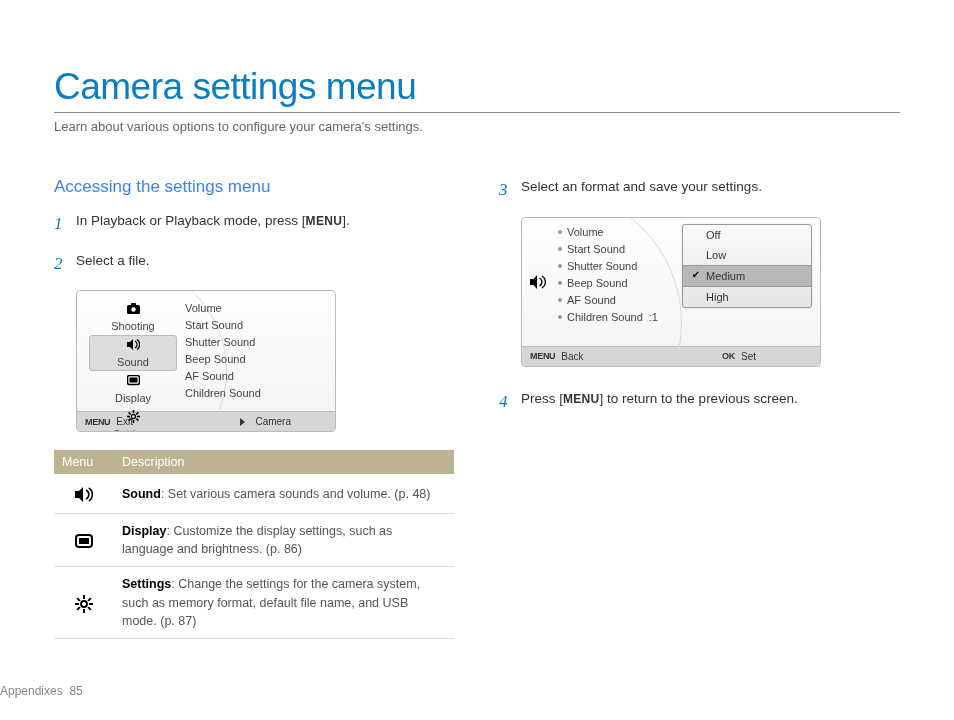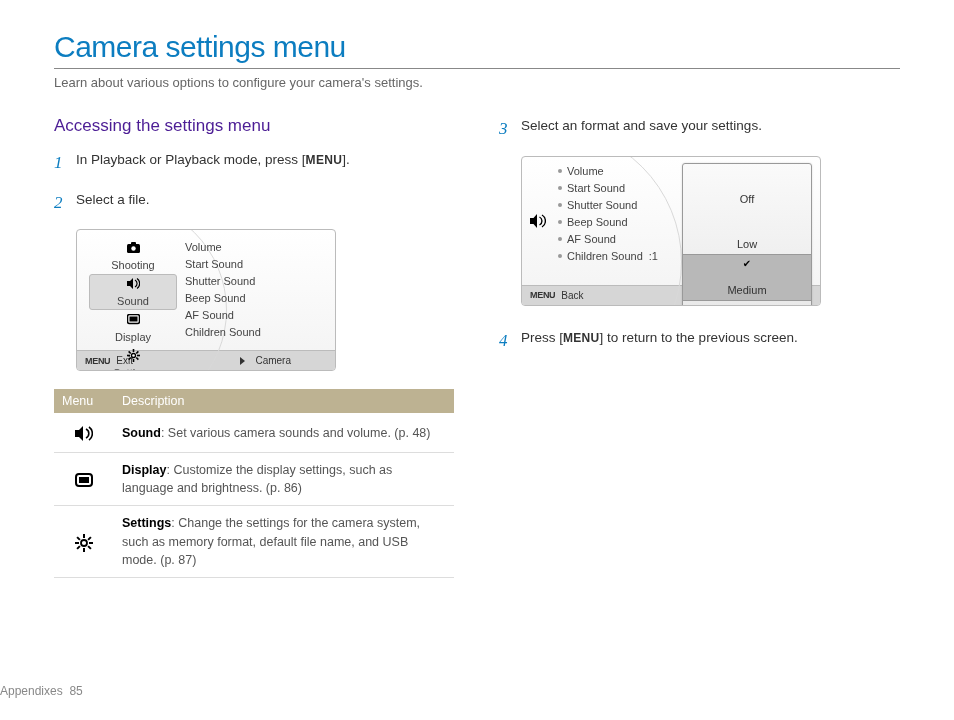--- a/index.html
+++ b/index.html
@@ -1,23 +1,23 @@
 <!DOCTYPE html>
 <html><head>
 <meta charset="utf-8">
 <style>
   * { box-sizing: border-box; margin: 0; padding: 0; }
   html, body { width: 954px; height: 720px; background: #fff; font-family: Arial, Helvetica, sans-serif; color: #333; }
   .page { padding: 30px 54px 0 54px; position: relative; height: 100%; }
-  .page-title { font-size: 30px; font-weight: 400; color: #0c7dc0; letter-spacing: -0.5px; margin-bottom: 4px; }
+  .page-title { font-size: 37px; font-weight: 400; color: #0c7dc0; letter-spacing: -0.5px; margin-bottom: 4px; margin-top: 36px; }
   .hr { border: none; border-top: 1px solid #888; margin-bottom: 6px; }
-  .intro { font-size: 13px; color: #666; margin-bottom: 26px; }
+  .intro { font-size: 13px; color: #666; margin-bottom: 43px; }
   .cols { display: flex; gap: 44px; }
   .col { flex: 1; }
-  .section-title { font-size: 17px; color: #4c1d95; font-weight: 400; margin-bottom: 14px; }
+  .section-title { font-size: 17px; color: #3b82f6; font-weight: 400; margin-bottom: 14px; }
   .step { display: flex; gap: 8px; font-size: 13.5px; color: #333; margin-bottom: 14px; line-height: 1.5; }
   .step-num { font-family: Georgia, 'Times New Roman', serif; font-style: italic; font-size: 17px; color: #0c7dc0; min-width: 14px; }
   .menu-btn { font-weight: 700; font-family: Arial, sans-serif; font-size: 12px; letter-spacing: 0.3px;}
   
   .lcd { width: 260px; border: 1px solid #bbb; border-radius: 4px; margin: 4px 0 18px 22px; background: linear-gradient(#fff,#f3f3f3); overflow: hidden; position: relative; }
   .lcd-body { display: flex; height: 120px; position: relative; }
   .arc { position: absolute; left: -70px; top: -30px; width: 220px; height: 220px; border: 1px solid #d8d8d8; border-radius: 50%; }
   .left-list { width: 100px; padding: 8px 0 0 12px; font-size: 11px; color: #444; position: relative; z-index: 1;}
   .left-item { display: flex; align-items: center; gap: 6px; padding: 3px 4px; border-radius: 3px; flex-direction: column; }
   .left-item.sel { background: #dcdcdc; border: 1px solid #bbb; padding: 2px 3px; }
@@ -36,21 +36,21 @@
   .desc-table b { color: #000; }
   
   .lcd2 { width: 300px; border: 1px solid #bbb; border-radius: 4px; margin: 4px 0 22px 22px; background: linear-gradient(#fff,#f3f3f3); overflow: hidden; position: relative;}
   .lcd2-body { display:flex; height: 128px; position: relative;}
   .l2-icon { width: 32px; display:flex; align-items:center; justify-content:center; font-size:14px;}
   .l2-list { width: 110px; padding: 6px 0 0 4px; font-size: 11px; color:#444; position:relative; z-index:1;}
   .l2-item { padding: 2.5px 0; display:flex; align-items:center; gap:5px;}
   .dot { width:4px; height:4px; background:#999; border-radius:50%;}
   .l2-item .val { margin-left:auto; padding-right:6px;}
   .popup { position:absolute; right:8px; top:6px; width:130px; border:1px solid #999; border-radius:3px; background:linear-gradient(#fafafa,#e5e5e5); font-size:11px; z-index:2; box-shadow: 0 0 2px rgba(0,0,0,.15);}
-  .popup-item { padding:4px 8px; display:flex; align-items:center; gap:15px;flex-direction:column;}
+  .popup-item { padding:4px 8px; display:flex; gap:5px;}
   .popup-item.sel { background:#b8b8b8; border-top:1px solid #999; border-bottom:1px solid #999;}
   .chk { width:10px; height:10px; display:inline-flex; align-items:center; justify-content:center; font-size:10px; color:#000;}
   .footer-label { font-size:9px; font-weight:700; letter-spacing:-0.3px;}
   .arc2 { position:absolute; left:-110px; top:-30px; width:270px; height:270px; border:1px solid #d8d8d8; border-radius:50%;}
   .page-foot { position:absolute; bottom: 22px; left:0; right:0; font-size:12px; color:#888;}
   .icon-svg { display:inline-block; vertical-align:middle;}
 </style>
 </head>
 <body>
 

